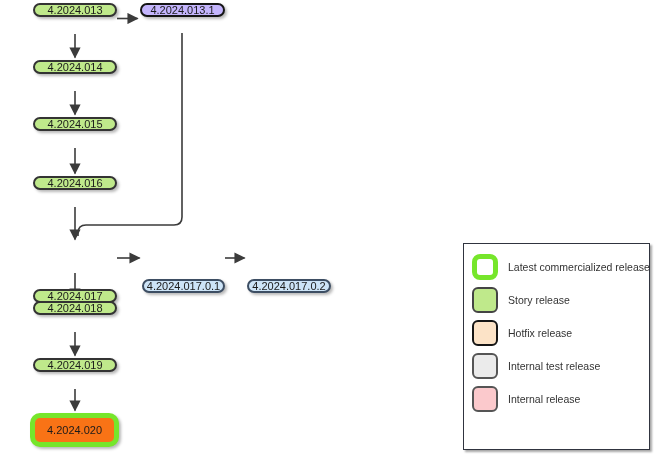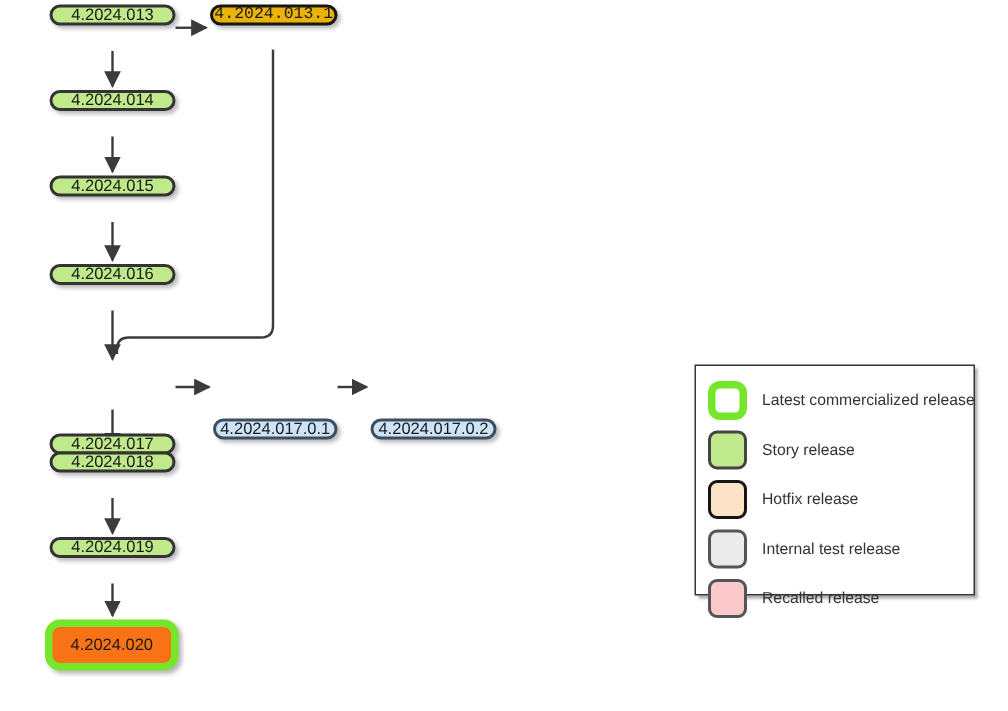--- a/index.html
+++ b/index.html
@@ -25,34 +25,34 @@
     border-radius: 8px;
     display: flex;
     align-items: center;
     justify-content: center;
     font-size: 11px;
     color: #1b1b1b;
     box-shadow: 2px 2px 3px rgba(0,0,0,0.28);
     white-space: nowrap;
   }
   .story  { background: #bfe98b; border-color: #333333; }
-  .hotfix { background: #eab308; border-color: #151515; font-family: Liberation Mono, monospace; }
+  .hotfix { background: #c4b5fd; border-color: #151515; }
   .rapid  { background: #cde4f7; border-color: #3d4e63; margin-top: 36px; }
   .latest {
     background: #f97316;
     border: 5px solid #76e62b;
     border-radius: 10px;
   }
   .legend {
     position: absolute;
     left: 463px;
     top: 243px;
     box-sizing: border-box;
     width: 187px;
-    height: 154px;
+    height: 207px;
     background: #ffffff;
     border: 1px solid #30343f;
     box-shadow: 2px 2px 2px rgba(0,0,0,0.35);
     padding: 6px 0 0 8px;
   }
   .legend-row {
     height: 33px;
     display: flex;
     align-items: center;
   }
@@ -126,17 +126,17 @@
     <div class="legend-row">
       <span class="swatch sw-hotfix"></span>
       <span class="legend-label">Hotfix release</span>
     </div>
     <div class="legend-row">
       <span class="swatch sw-internal"></span>
       <span class="legend-label">Internal test release</span>
     </div>
     <div class="legend-row">
       <span class="swatch sw-recalled"></span>
-      <span class="legend-label">Recalled release</span>
+      <span class="legend-label">Internal release</span>
     </div>
   </div>
 
 </div>
 
 </body></html>

